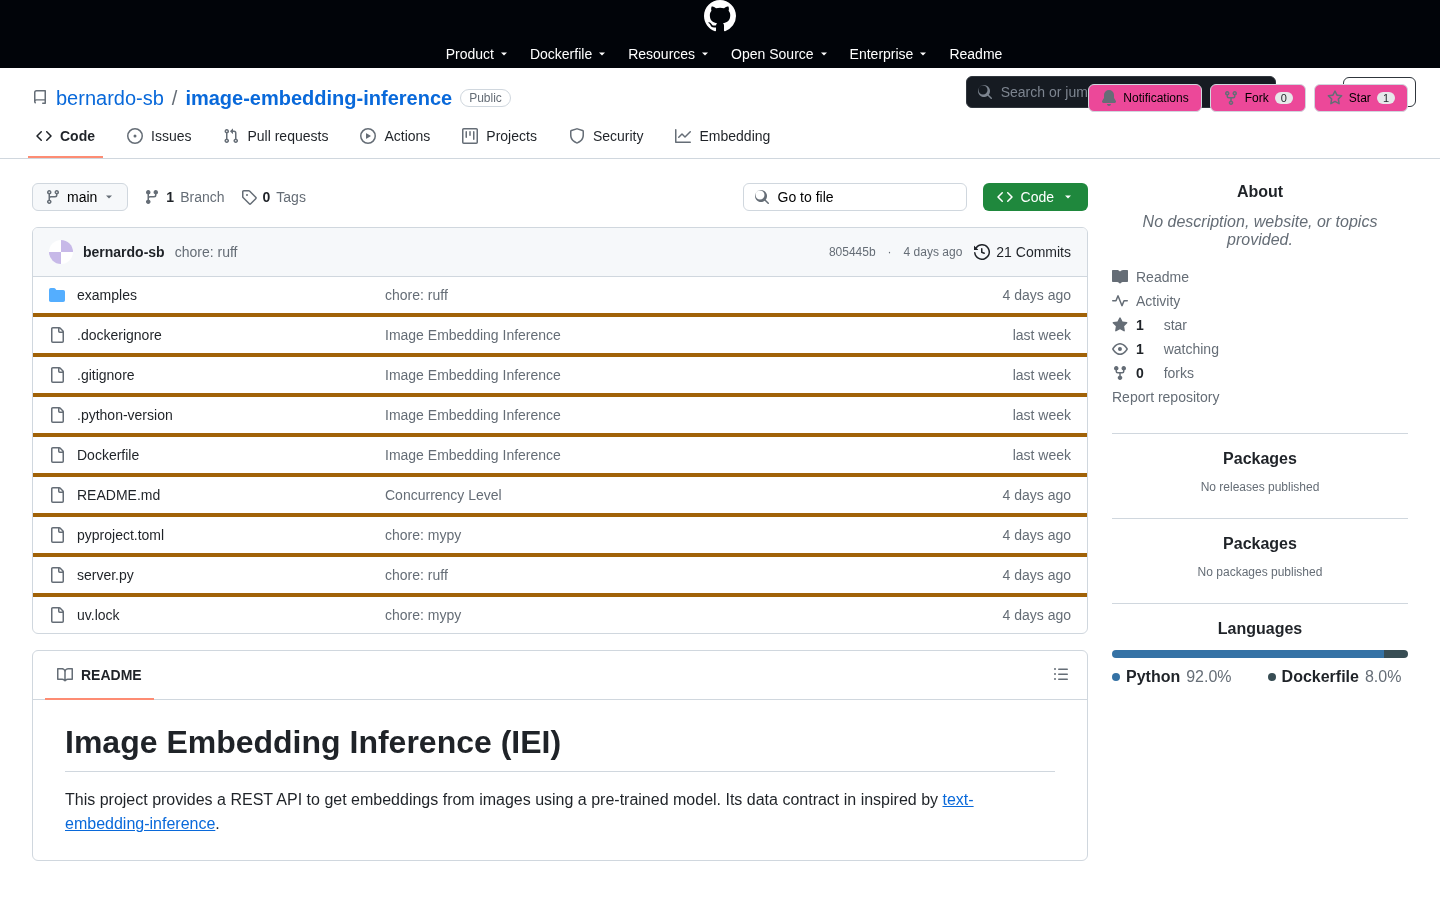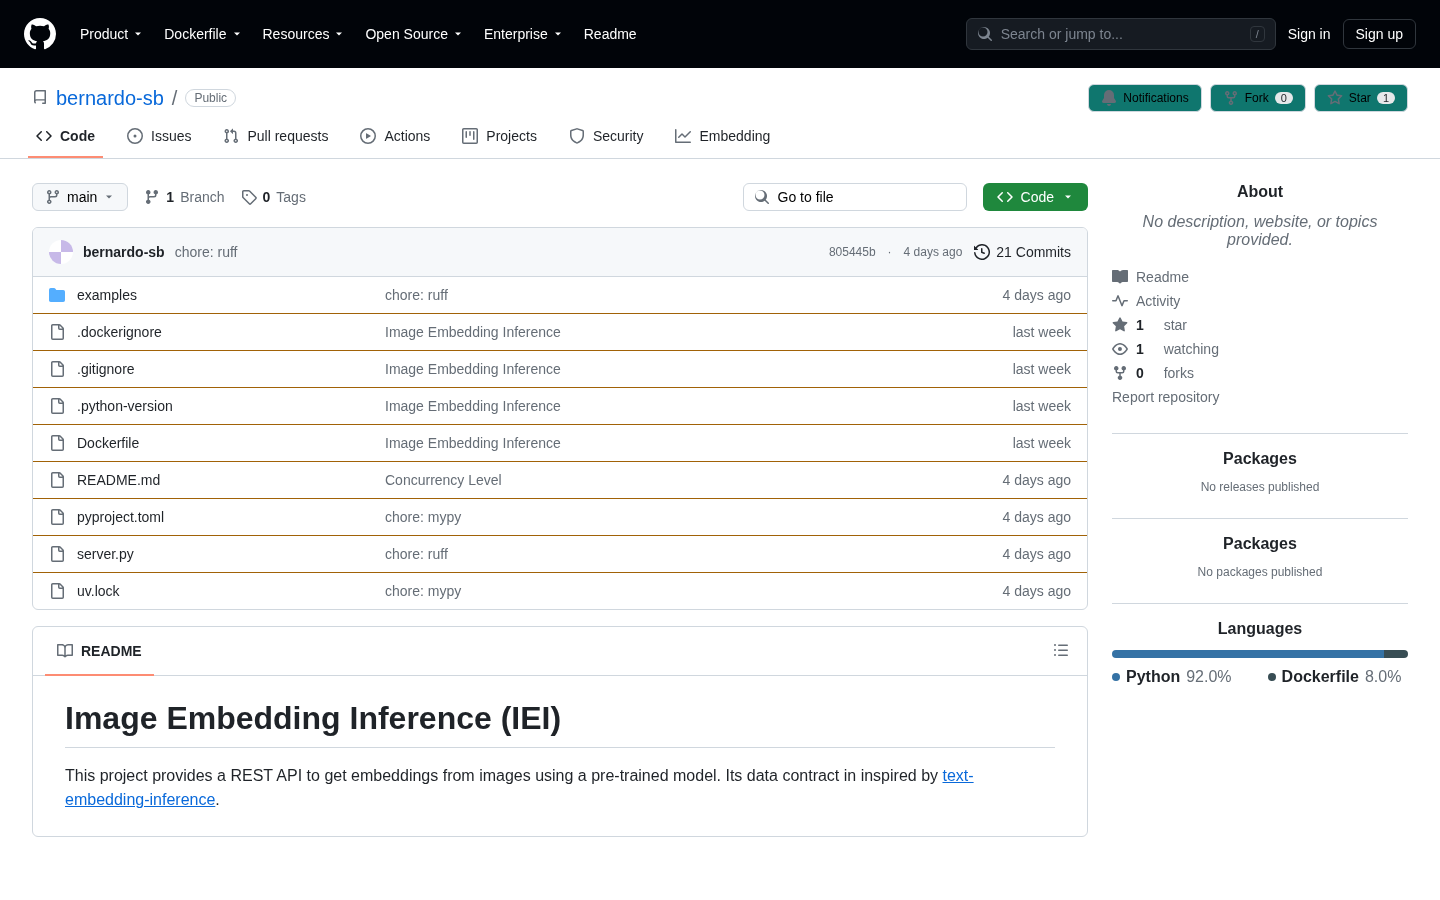--- a/index.html
+++ b/index.html
@@ -1,40 +1,40 @@
 <!DOCTYPE html>
 <html><head>
   <meta charset="utf-8">
   <style>
     * { box-sizing: border-box; margin: 0; padding: 0; }
     body { font-family: -apple-system, BlinkMacSystemFont, "Segoe UI", Helvetica, Arial, sans-serif; color: #1f2328; font-size: 14px; background: #fff; }
     a { color: #0969da; text-decoration: none; }
 
     
-    .header { background: #010409; height: 68px; display: flex; align-items: center; padding: 0 24px; gap: 8px; }
+    .header { background: #010409; height: 68px; display: flex; align-items: center; padding: 0 24px; gap: 8px; flex-direction: column; }
     .logo { width: 32px; height: 32px; color: #fff; }
     .nav-links { display: flex; gap: 4px; margin-left: 8px; }
     .nav-link { color: #fff; padding: 6px 8px; display: flex; align-items: center; gap: 4px; font-size: 14px; cursor: pointer; }
     .nav-link .chev { width: 12px; height: 12px; }
     .header-right { margin-left: auto; display: flex; align-items: center; gap: 12px; }
     .search-box { width: 310px; height: 32px; background: #161b22; border: 1px solid #30363d; border-radius: 6px; display: flex; align-items: center; padding: 0 10px; color: #7d8590; gap: 8px; cursor: pointer; }
     .search-box .kbd { margin-left: auto; border: 1px solid #30363d; border-radius: 4px; padding: 1px 5px; font-size: 11px; color: #7d8590; }
     .btn-link { color: #fff; font-size: 14px; cursor: pointer; }
     .btn-signup { color: #fff; border: 1px solid #30363d; border-radius: 6px; padding: 6px 12px; font-size: 14px; cursor: pointer; }
 
     
     .repo-head-wrapper { border-bottom: 1px solid #d0d7de; }
     .repo-head { padding: 16px 32px 8px 32px; display: flex; align-items: center; }
     .repo-title { display: flex; align-items: center; gap: 8px; font-size: 20px; }
     .repo-title .owner { font-weight: 400; }
     .repo-title .sep { color: #656d76; }
     .repo-title .name { font-weight: 600; }
     .badge-public { border: 1px solid #d0d7de; border-radius: 2em; padding: 1px 8px; font-size: 12px; color: #656d76; }
     .repo-actions { margin-left: auto; display: flex; gap: 8px; }
-    .btn-sm { border: 1px solid #d0d7de; border-radius: 6px; padding: 5px 12px; font-size: 12px; display: flex; align-items: center; gap: 6px; cursor: pointer; background: #0f766e; }
+    .btn-sm { border: 1px solid #d0d7de; border-radius: 6px; padding: 5px 12px; font-size: 12px; display: flex; align-items: center; gap: 6px; cursor: pointer; background: #ec4899; }
     .count-badge { background: #e6e8ea; border-radius: 2em; padding: 0 6px; font-size: 11px; color: #1f2328; }
 
     
     .tabs { display: flex; padding: 0 24px; gap: 8px; }
     .tab { padding: 8px 12px 14px 12px; display: flex; align-items: center; gap: 8px; color: #1f2328; cursor: pointer; position: relative; font-size: 14px; }
     .tab.active::after { content: ""; position: absolute; left: 4px; right: 4px; bottom: 0; height: 2px; background: #fd8c73; }
     .tab.active { font-weight: 600; }
 
     
     .container { display: flex; padding: 24px 32px; gap: 24px; }
@@ -51,21 +51,21 @@
     .code-btn { background: #1f883d; color: #fff; border: none; border-radius: 6px; padding: 6px 14px; display: flex; align-items: center; gap: 8px; font-size: 14px; cursor: pointer; }
 
     
     .box { border: 1px solid #d0d7de; border-radius: 6px; overflow: hidden; }
     .commit-bar { background: #f6f8fa; padding: 12px 16px; display: flex; align-items: center; gap: 10px; border-bottom: 1px solid #d0d7de; }
     .avatar { width: 24px; height: 24px; border-radius: 50%; background: repeating-conic-gradient(#c7b9e8 0 25%, #fff 25% 50%); }
     .commit-bar .author { font-weight: 600; }
     .commit-bar .msg { color: #656d76; }
     .commit-bar .meta { margin-left: auto; display: flex; align-items: center; gap: 12px; color: #656d76; font-size: 12px; }
     .commit-bar .commits { display: flex; align-items: center; gap: 6px; color: #1f2328; font-size: 14px; cursor: pointer; }
-    .file-row { display: flex; align-items: center; padding: 10px 16px; border-bottom: 1px solid #a16207; gap: 16px; }
+    .file-row { display: flex; align-items: center; padding: 10px 16px; border-bottom: 4px solid #a16207; gap: 16px; }
     .file-row:last-child { border-bottom: none; }
     .file-row .name-col { width: 320px; display: flex; align-items: center; gap: 12px; }
     .file-row .msg-col { flex: 1; color: #656d76; }
     .file-row .time-col { width: 120px; text-align: right; color: #656d76; }
     .icon-folder { color: #54aeff; }
     .icon-file { color: #656d76; }
 
     
     .readme-box { border: 1px solid #d0d7de; border-radius: 6px; margin-top: 16px; }
     .readme-head { display: flex; align-items: center; padding: 8px 12px; border-bottom: 1px solid #d0d7de; }
@@ -149,20 +149,21 @@
 </header>
 
 <div class="repo-head-wrapper">
   <div class="repo-head">
     <div class="repo-title">
       <svg width="16" height="16" viewBox="0 0 16 16" fill="#656d76">
           <path d="M2 2.5A2.5 2.5 0 0 1 4.5 0h8.75a.75.75 0 0 1 .75.75v12.5a.75.75 0 0 1-.75.75h-2.5a.75.75 0 0 1 0-1.5h1.75v-2h-8a1 1 0 0 0-.714 1.7.75.75 0 1 1-1.072 1.05A2.495 2.495 0 0 1 2 11.5Zm10.5-1h-8a1 1 0 0 0-1 1V9.49c.313-.16.65-.24 1-.24h8Z"></path>
         </svg>
       <a class="owner">bernardo-sb</a>
       <span class="sep">/</span>
+      <a class="name">image-embedding-inference</a>
       <span class="badge-public">Public</span>
     </div>
     <div class="repo-actions">
       <button class="btn-sm">
         <svg width="16" height="16" viewBox="0 0 16 16" fill="#656d76">
             <path d="M8 16a2 2 0 0 0 1.985-1.75c.017-.137-.097-.25-.235-.25h-3.5c-.138 0-.252.113-.235.25A2 2 0 0 0 8 16ZM3 5a5 5 0 0 1 10 0v2.947c0 .05.015.098.042.139l1.703 2.555A1.519 1.519 0 0 1 13.482 13H2.518a1.516 1.516 0 0 1-1.263-2.36l1.703-2.554A.255.255 0 0 0 3 7.947Z"></path>
           </svg>
         <span>Notifications</span>
       </button>
       <button class="btn-sm">

